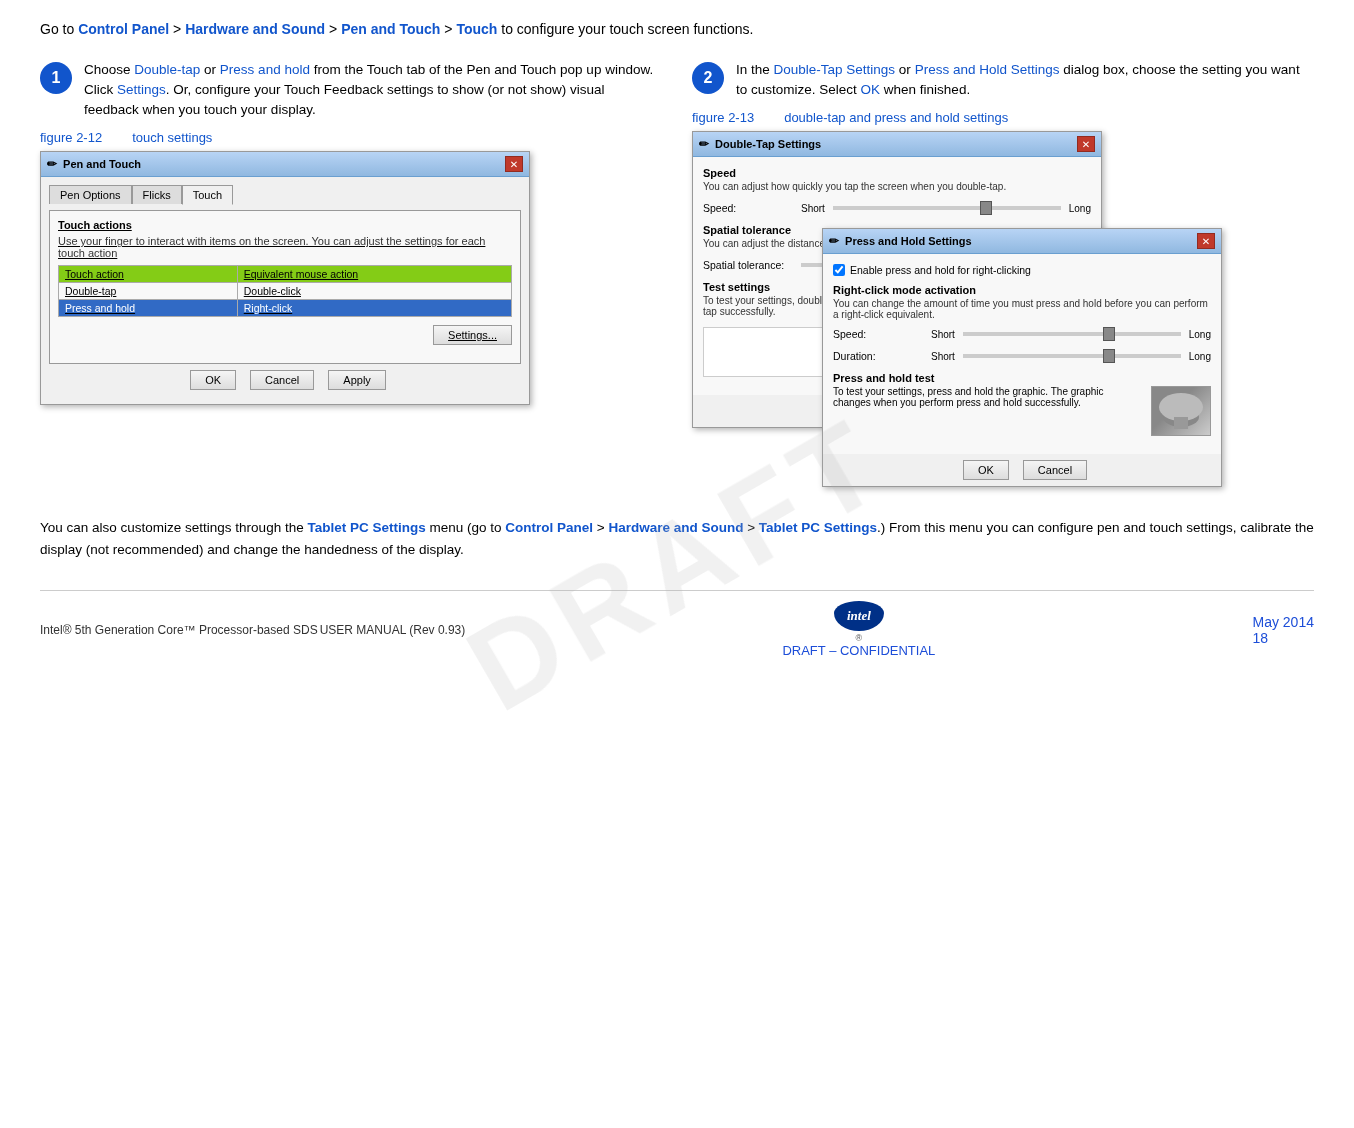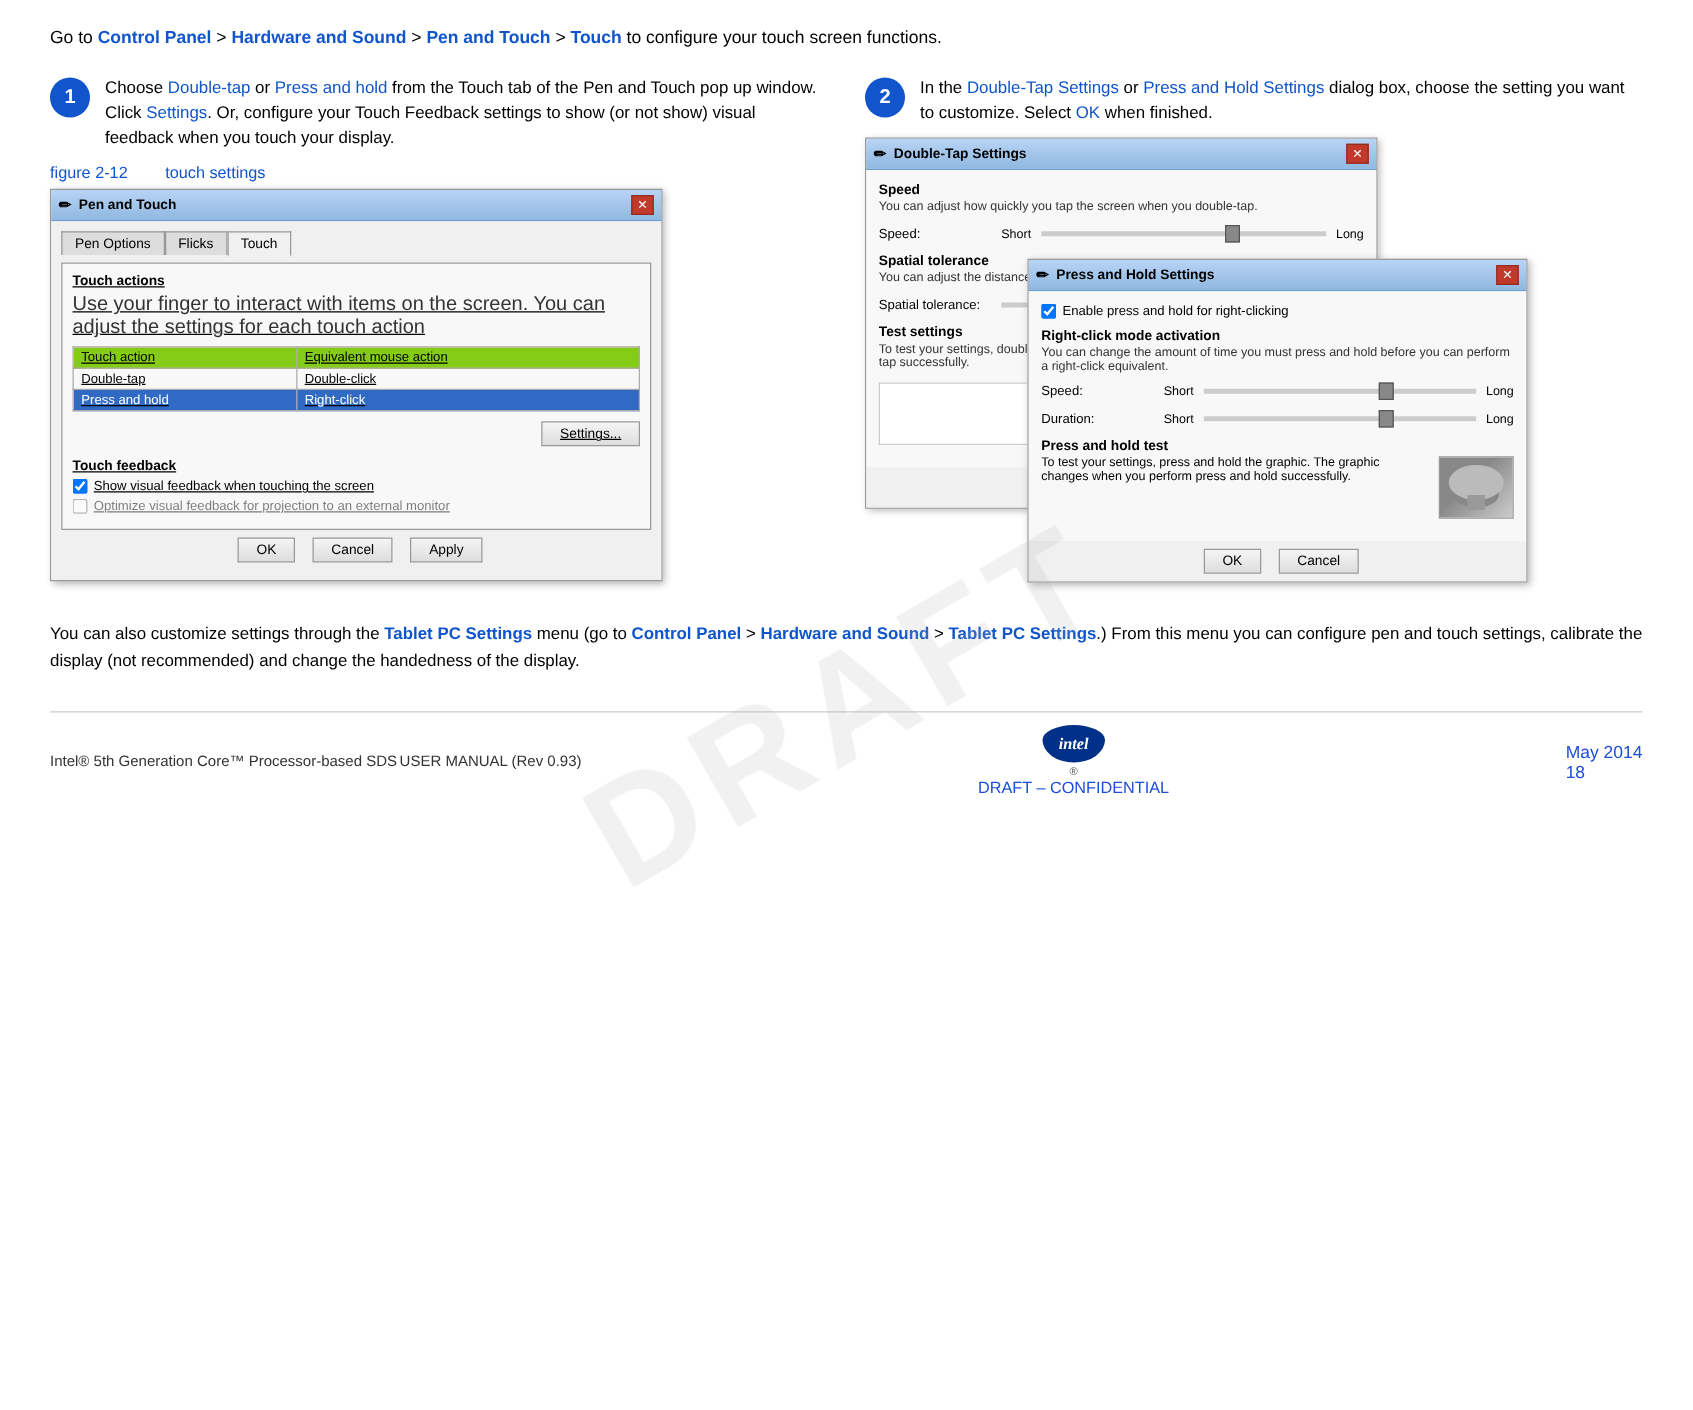--- a/index.html
+++ b/index.html
@@ -138,21 +138,21 @@
       background: #f8f8f8;
       padding: 8px;
       text-decoration: underline;
     }
     .section-label {
       font-size: 11px;
       font-weight: bold;
       margin-bottom: 4px;
     }
     .section-desc {
-      font-size: 16px;
+      font-size: 11px;
       margin-bottom: 6px;
       color: #333;
     }
     .inner-table {
       border: 1px solid #aaa;
       width: 100%;
       margin-bottom: 8px;
       font-size: 10.5px;
       border-collapse: collapse;
     }
@@ -391,50 +391,43 @@
             </tr>
             <tr class="highlight">
               <td>Press and hold</td>
               <td>Right-click</td>
             </tr>
           </tbody>
             </table>
           <div class="settings-btn-row">
             <button class="win-btn">Settings...</button>
           </div>
-          <div class="feedback-section">
-            <div class="section-label">Touch feedback</div>
-            <div class="checkbox-row">
-              <input type="checkbox" checked="" style="">
-              <span>Show visual feedback when touching the screen</span>
-            </div>
-            <div class="checkbox-row checkbox-row-disabled">
-              <input type="checkbox" style="">
-              <span>Optimize visual feedback for projection to an external monitor</span>
-            </div>
-          </div>
         </div>
         <div class="ok-cancel-row">
           <button class="win-btn">OK</button>
           <button class="win-btn">Cancel</button>
           <button class="win-btn">Apply</button>
         </div>
       </div>
     </div>
   </div>
 
   <div class="col-right">
 
     <div class="step-row">
       <div class="step-circle">2</div>
       <p class="step-text">
         <span>In the </span><a href="#" style="color:#1155CC;">Double-Tap Settings</a><span> or </span><a href="#" style="color:#1155CC;">Press and Hold Settings</a><span> dialog box, choose the setting you want to customize. Select </span><a href="#" style="color:#1155CC;">OK</a><span> when finished.</span>
       </p>
     </div>
 
+    <div class="figure-label">
+      <span style="color:#1155CC;">figure 2-13</span>
+      <span style="color:#1155CC;">double-tap and press and hold settings</span>
+    </div>
 
     <div class="right-figures">
 
       <div class="win-dialog" style="width:410px; margin-bottom: 0; position:relative; z-index:1;">
         <div class="win-titlebar">
           <div class="title-left">
             <span class="title-icon">✏</span>
             <span>Double-Tap Settings</span>
           </div>
           <div class="win-close-btn">✕</div>

